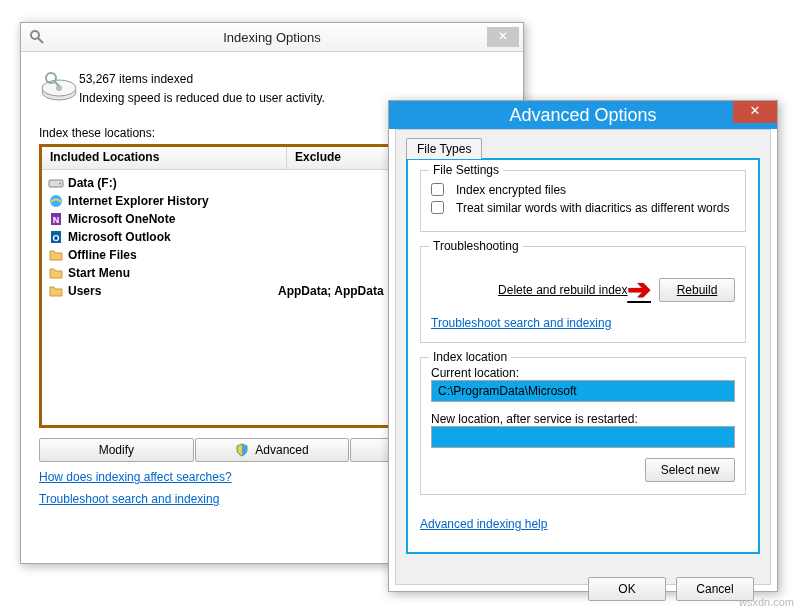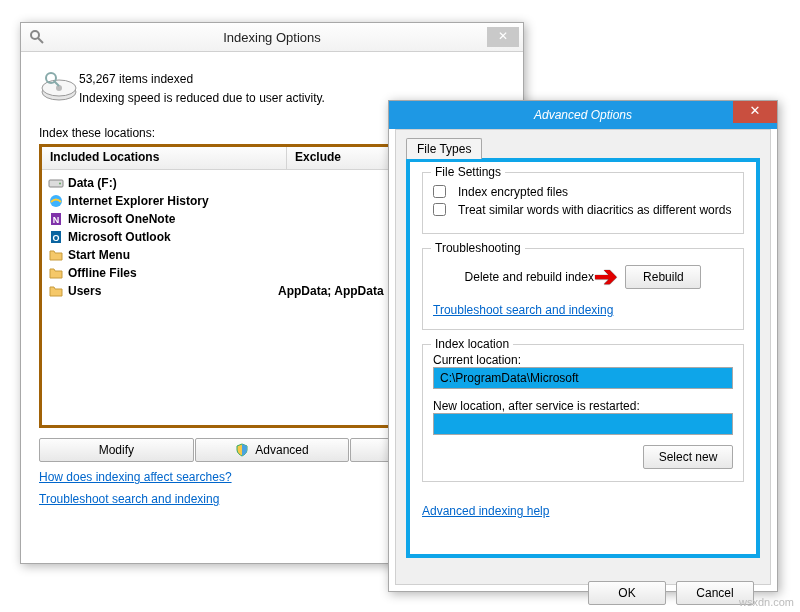--- a/index.html
+++ b/index.html
@@ -60,41 +60,41 @@
   .btnrow .btn { flex:1; }
   .link { color:#0066cc; text-decoration:underline; display:inline-block; margin-top:8px; }
   .shield { width:14px; height:14px; }
   
   .win2 { left:388px; top:100px; width:388px; height:490px; }
   .win2 .titlebar {
     height:28px; background:#1e98e4; color:#fff;
     display:flex; align-items:center; position:relative;
   }
   .win2 .titlebar .title {
-    position:absolute; left:0; right:0; text-align:center; font-size:12px; pointer-events:none;font-style:italic;
+    position:absolute; left:0; right:0; text-align:center; font-size:18px; pointer-events:none;
   }
   .closebtn2 {
     position:absolute; right:0; top:0; width:44px; height:22px; background:#c94f3f;
     text-align:center; line-height:20px; color:#fff; font-size:13px;
   }
   .win2 .frame { position:absolute; inset:28px 6px 6px 6px; background:#f0f0f0; border:1px solid #d0d0d0; padding:8px 10px 10px 10px; }
   .tabs { display:flex; gap:2px; position:relative; z-index:2; }
   .tab {
     padding:3px 10px; border:1px solid #a8a8a8; border-bottom:none;
     background:#fff; border-radius:2px 2px 0 0; font-size:12px;
   }
   .tab.inactive { background:#f4f4f4; }
   .tabpage {
-    border:4px solid #0ea5e9; background:#fff; margin-top:-1px;
+    border:2px solid #0ea5e9; background:#fff; margin-top:-1px;
     padding:10px 12px 14px 12px; min-height:368px;
   }
   .group { border:1px solid #cfcfcf; padding:8px 10px 12px 10px; margin-bottom:14px; position:relative; }
   .chk { display:flex; align-items:flex-start; gap:12px; margin:4px 0; }
   .chk input { width:13px; height:13px; margin:0; }
-  .trouble-row { display:flex; align-items:center; justify-content:center; margin:8px 0 10px 0;}
+  .trouble-row { display:flex; align-items:center; justify-content:flex-end; margin:23px 0 10px 0;text-decoration:underline;}
   .arrow { color:#e10000; font-size:28px; font-weight:bold; line-height:0; margin-right:8px; text-shadow:0 0 1px #000;}
   .txtfield {
     width:100%; box-sizing:border-box; height:22px; border:1px solid #a8a8a8;
     padding:2px 6px; font:inherit; background:#0ea5e9;
   }
   .rightbtn { display:flex; justify-content:flex-end; margin-top:10px; }
   .bottombar { display:flex; justify-content:flex-end; gap:10px; padding:23px 6px 0 0; }
   .bottombar .btn { width:78px; justify-content:center; }
   .watermark { position:absolute; right:6px; bottom:4px; font-size:11px; color:#bbb; }
   
@@ -176,30 +176,30 @@
             </span>
             <span class="rl">Microsoft Outlook</span>
             <span class="rx"></span>
           </div>
           <div class="row">
             <span class="icon">
               <svg width="16" height="16">
                 <path d="M2 4h4l1 2h7v7H2z" fill="#f5c869" stroke="#c89b3c"></path>
               </svg>
             </span>
+            <span class="rl">Offline Files</span>
+            <span class="rx"></span>
+          </div>
+          <div class="row">
+            <span class="icon">
+              <svg width="16" height="16">
+                <path d="M2 4h4l1 2h7v7H2z" fill="#f5c869" stroke="#c89b3c"></path>
+              </svg>
+            </span>
             <span class="rl">Start Menu</span>
-            <span class="rx"></span>
-          </div>
-          <div class="row">
-            <span class="icon">
-              <svg width="16" height="16">
-                <path d="M2 4h4l1 2h7v7H2z" fill="#f5c869" stroke="#c89b3c"></path>
-              </svg>
-            </span>
-            <span class="rl">Offline Files</span>
             <span class="rx"></span>
           </div>
           <div class="row">
             <span class="icon">
               <svg width="16" height="16">
                 <path d="M2 4h4l1 2h7v7H2z" fill="#f5c869" stroke="#c89b3c"></path>
               </svg>
             </span>
             <span class="rl">Users</span>
             <span class="rx">AppData; AppData</span>

